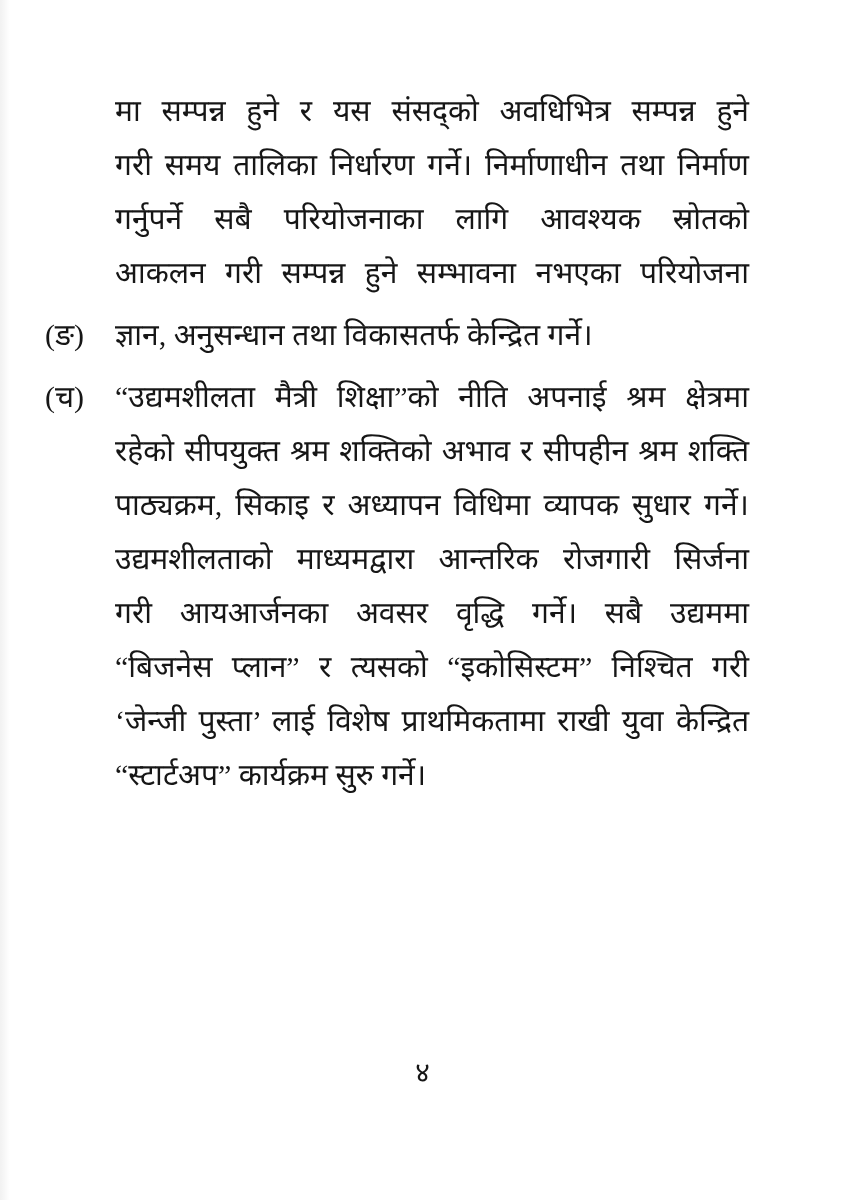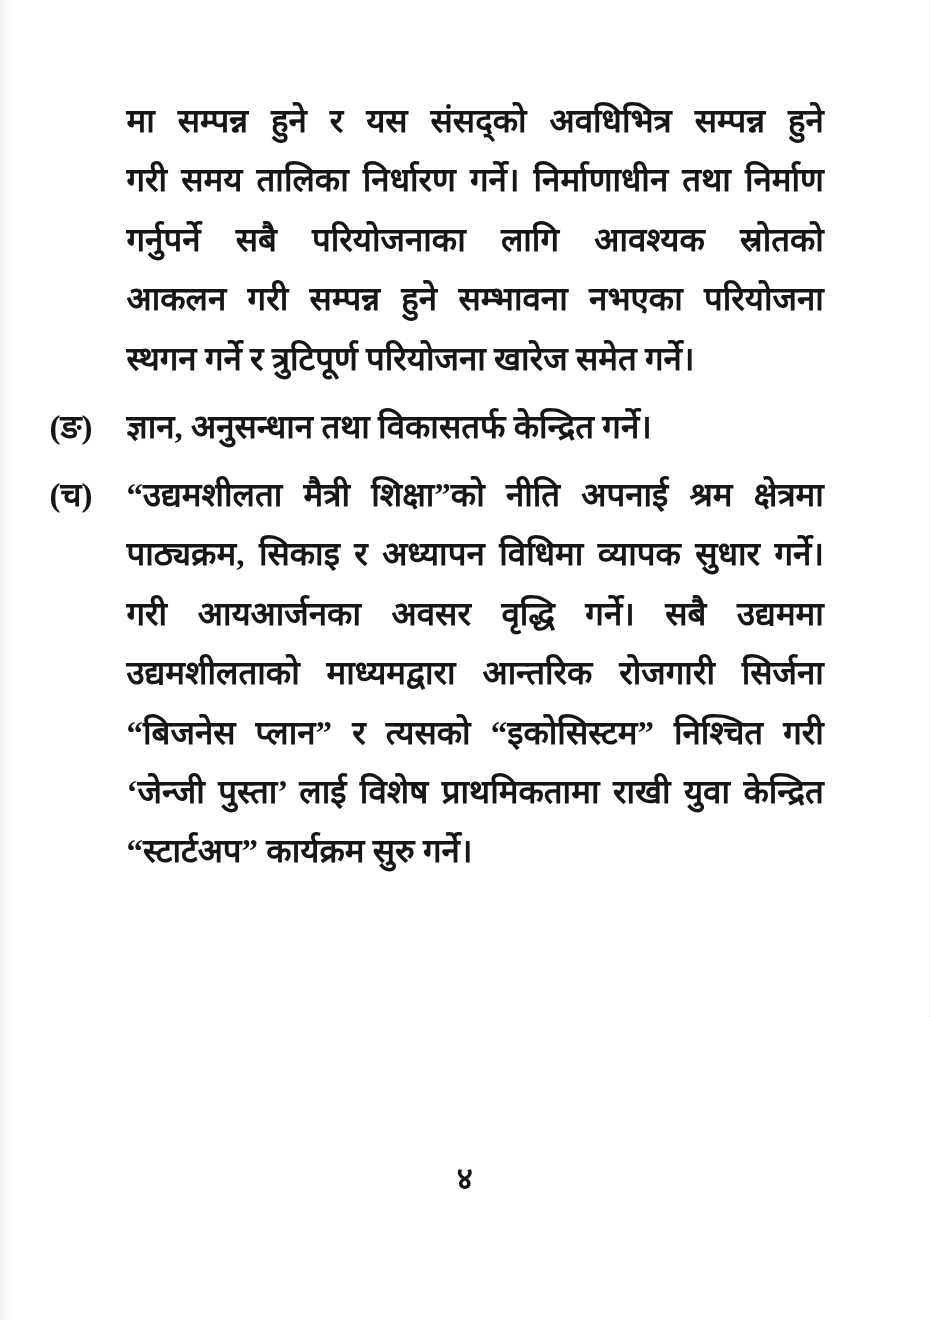--- a/index.html
+++ b/index.html
@@ -9,21 +9,20 @@
   }
   .page {
     position: relative;
     width: 845px;
     height: 1200px;
     margin: 0 auto;
     background: #ffffff;
     font-family: "Liberation Serif", serif;
     color: #161616;
     overflow: hidden;
-    font-weight: bold;
   }
   
   .page::before {
     content: "";
     position: absolute;
     left: 0; top: 0; bottom: 0;
     width: 10px;
     background: linear-gradient(to right, rgba(0,0,0,0.055), rgba(0,0,0,0));
     pointer-events: none;
   }
@@ -77,38 +76,38 @@
 <div class="page">
   <div class="content">
 
     <div class="block">
       <div class="marker"></div>
       <div class="lines">
         <div class="line j">मा सम्पन्न हुने र यस संसद्को अवधिभित्र सम्पन्न हुने</div>
         <div class="line j">गरी समय तालिका निर्धारण गर्ने। निर्माणाधीन तथा निर्माण</div>
         <div class="line j">गर्नुपर्ने सबै परियोजनाका लागि आवश्यक स्रोतको</div>
         <div class="line j">आकलन गरी सम्पन्न हुने सम्भावना नभएका परियोजना</div>
-        <div class="line last">स्थगन गर्ने र त्रुटिपूर्ण परियोजना खारेज समेत गर्ने।</div>
       </div>
     </div>
 
     <div class="block">
       <div class="marker">(ङ)</div>
       <div class="lines">
         <div class="line last">ज्ञान, अनुसन्धान तथा विकासतर्फ केन्द्रित गर्ने।</div>
       </div>
     </div>
 
     <div class="block">
       <div class="marker">(च)</div>
       <div class="lines">
         <div class="line j">“उद्यमशीलता मैत्री शिक्षा”को नीति अपनाई श्रम क्षेत्रमा</div>
+        <div class="line j">रहेको सीपयुक्त श्रम शक्तिको अभाव र सीपहीन श्रम शक्ति</div>
         <div class="line j">पाठ्यक्रम, सिकाइ र अध्यापन विधिमा व्यापक सुधार गर्ने।</div>
+        <div class="line j">उद्यमशीलताको माध्यमद्वारा आन्तरिक रोजगारी सिर्जना</div>
         <div class="line j">गरी आयआर्जनका अवसर वृद्धि गर्ने। सबै उद्यममा</div>
-        <div class="line j">उद्यमशीलताको माध्यमद्वारा आन्तरिक रोजगारी सिर्जना</div>
         <div class="line j">“बिजनेस प्लान” र त्यसको “इकोसिस्टम” निश्चित गरी</div>
         <div class="line j">‘जेन्जी पुस्ता’ लाई विशेष प्राथमिकतामा राखी युवा केन्द्रित</div>
         <div class="line last">“स्टार्टअप” कार्यक्रम सुरु गर्ने।</div>
       </div>
     </div>
 
   </div>
 
   <div class="pageno">४</div>
 </div>

